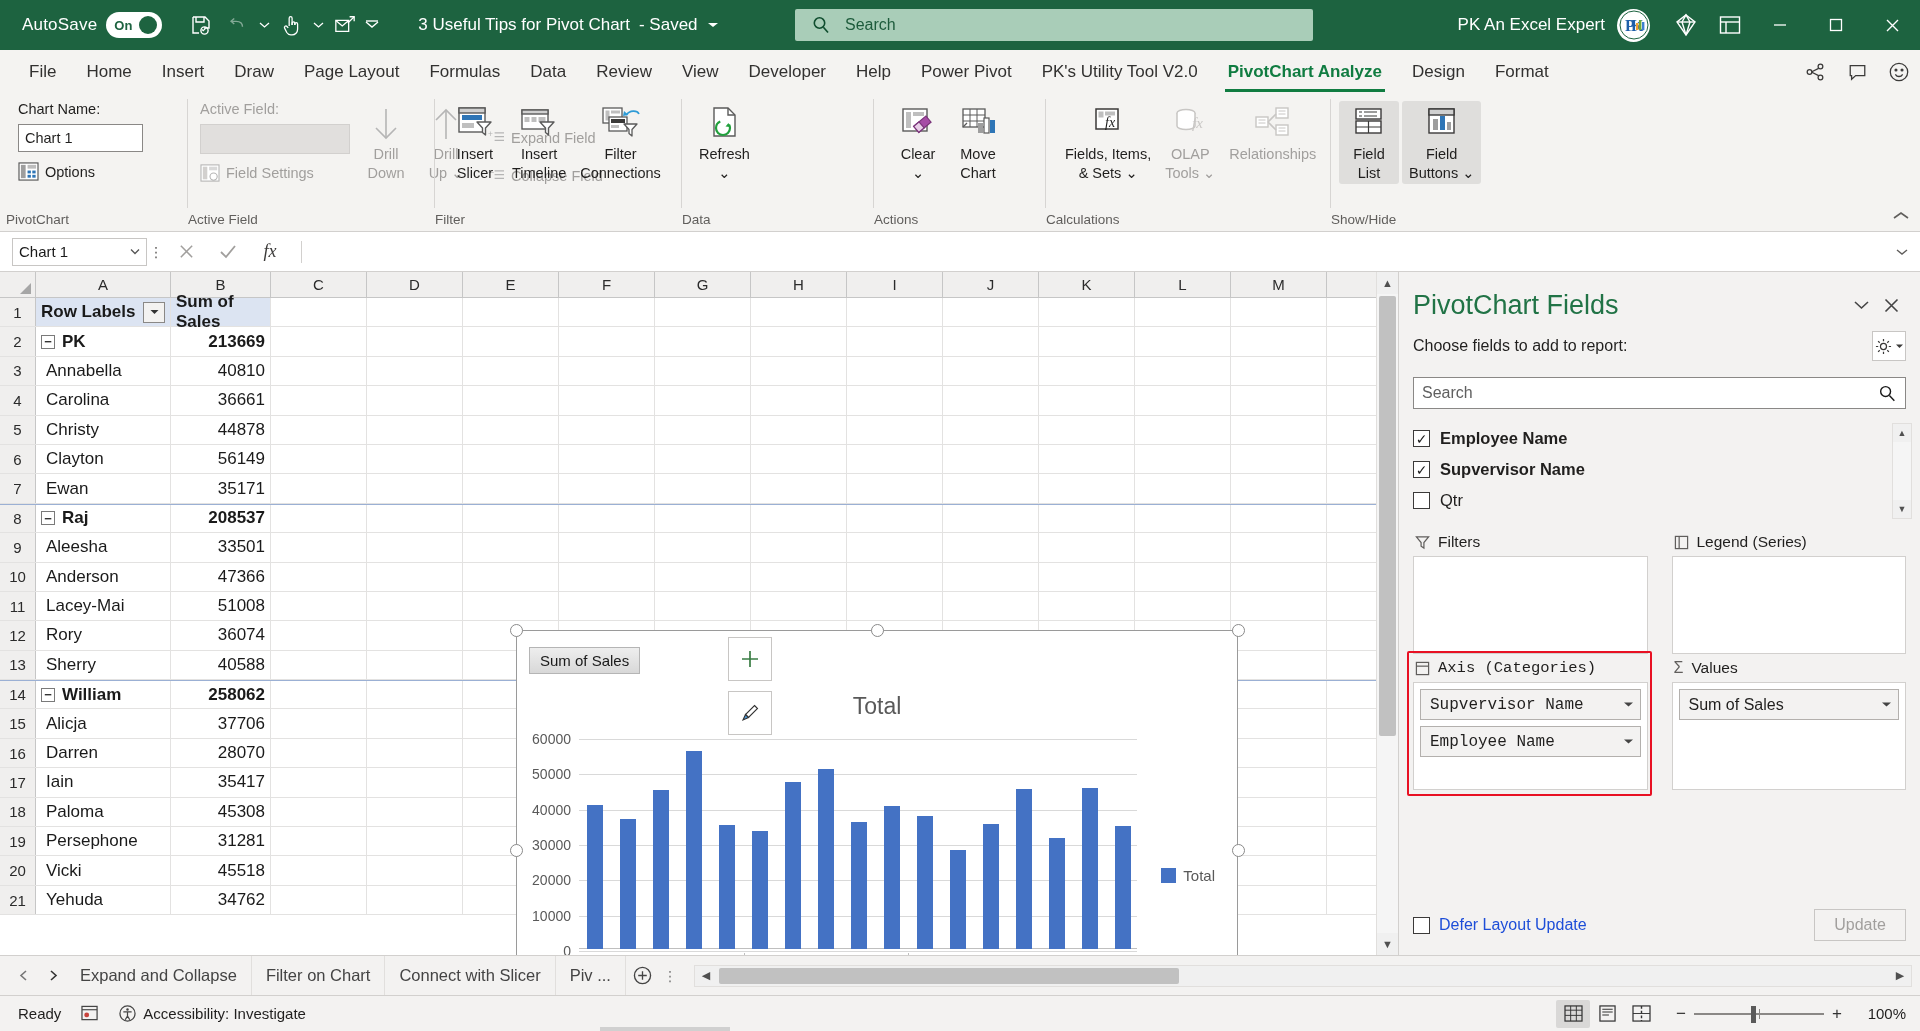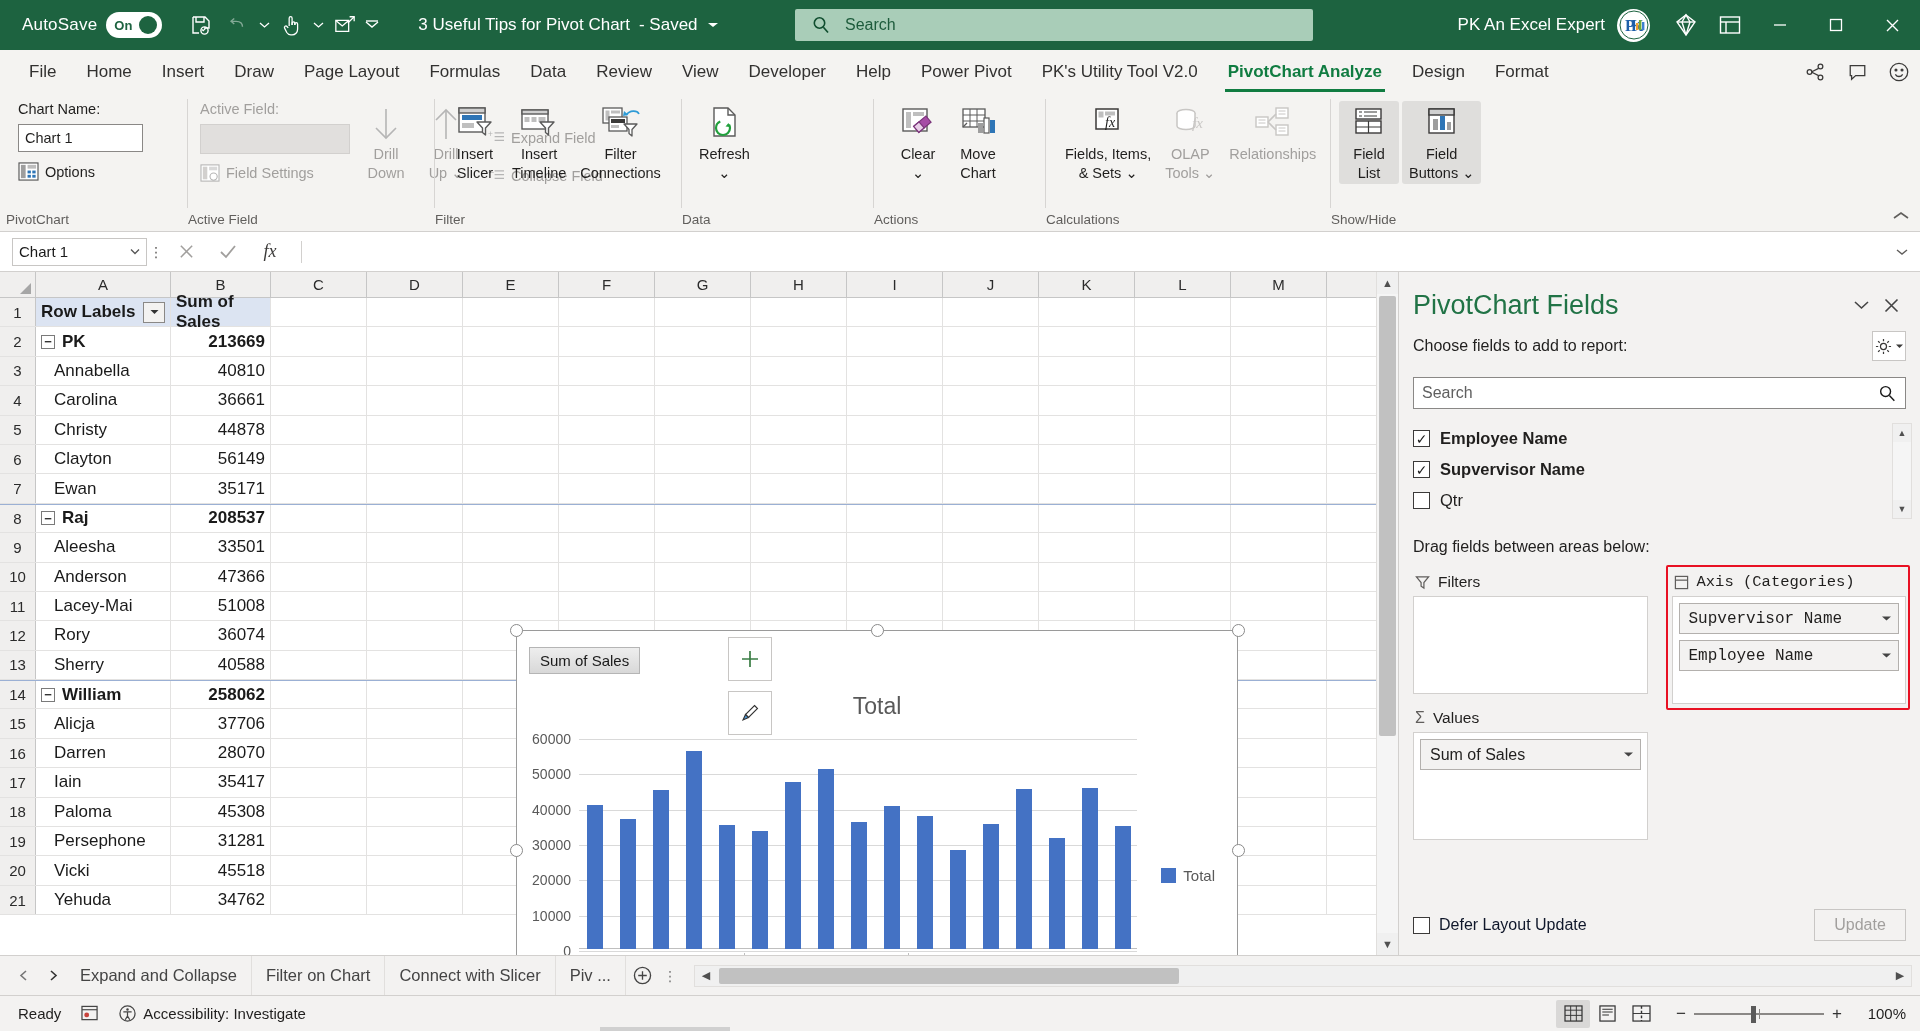--- a/index.html
+++ b/index.html
@@ -167,21 +167,21 @@
   .row{ height:29.4px; display:flex; border-bottom:1px solid #e3e2e1; }
   .rh{
     width:36px; flex:none; background:#f0efee; border-right:1px solid #c6c6c6;
     display:flex; align-items:center; justify-content:center; font-size:15px; color:#2b2b2b;
     cursor:pointer;
   }
   .cell{ border-right:1px solid #e3e2e1; display:flex; align-items:center; font-size:17px; padding:0 5px;}
   .cell.num{ justify-content:flex-end; }
   .cell.bold{ font-weight:700; }
   .cell.hdr{ background:#dce4f2; font-weight:700; }
-  .cell.indent{ padding-left:18px; }
+  .cell.indent{ padding-left:10px; }
   .expand-box{
     width:14px;height:14px;border:1px solid #7a7a7a;display:inline-flex;align-items:center;
     justify-content:center;font-size:13px;line-height:1;margin-right:7px;color:#333;
     background:#fff; cursor:pointer; flex:none;
   }
   .filter-btn{
     width:22px;height:21px;border:1px solid #8a8886;background:#f3f2f1;display:flex;
     align-items:center;justify-content:center;cursor:pointer;margin-left:auto;
   }
   .groupline{ border-top:1px solid #9bb0d4; }
@@ -276,21 +276,21 @@
     height:31px; background:#f3f2f1; border:1px solid #b3b0ad; display:flex; align-items:center;
     padding:0 6px 0 9px; font-size:16px; color:#201f1e; cursor:pointer;
   }
   .pill .pc{ margin-left:auto; color:#444; }
   .axis-highlight{
     position:absolute; border:2.5px solid #e81123; border-radius:2px; pointer-events:none;
   }
   .pp-foot{
     margin-top:auto; display:flex; align-items:center; padding:14px; gap:10px;
   }
-  .pp-foot .dl{ display:flex; align-items:center; gap:9px; font-size:16px; color:#0f172a; cursor:pointer;}
+  .pp-foot .dl{ display:flex; align-items:center; gap:9px; font-size:16px; color:#1d4ed8; cursor:pointer;}
   .update-btn{
     margin-left:auto; width:92px; height:32px; background:#f3f2f1; border:1px solid #c8c6c4;
     color:#a19f9d; font-size:16px; display:flex; align-items:center; justify-content:center;
     cursor:default;
   }
 
   
   .sheetbar{
     height:40px; background:#f3f2f1; border-top:1px solid #d2d0ce; display:flex;
     align-items:center; flex:none;
@@ -1358,34 +1358,43 @@
         <div class="pp-field">
           <span class="cbox"></span>
           <span class="nm reg">Qtr</span>
         </div>
         <div class="fl-scroll" style="right:-6px;top:0;height:96px;">
           <div class="sb-arrow" style="height:18px;font-size:9px;">▲</div>
           <div class="sb-arrow" style="height:18px;font-size:9px;">▼</div>
         </div>
       </div>
 
-      <div class="pp-drag">Drag fields between areas below:</div>
 
       <div class="areas">
 
         <div>
           <div class="area-head">
             <svg width="15" height="15" viewBox="0 0 16 16">
               <path d="M1.5 2h13l-5 6v6l-3-2v-4z" fill="none" stroke="#605e5c" stroke-width="1.3"></path>
             </svg>
             <span>Filters</span>
           </div>
           <div class="area-box"></div>
         </div>
 
+        <div>
+          <div class="area-head">
+            <svg width="15" height="15" viewBox="0 0 16 16">
+              <rect x="1.5" y="1.5" width="13" height="13" fill="none" stroke="#605e5c" stroke-width="1.3"></rect>
+              <path d="M5.5 1.5v13" stroke="#605e5c" stroke-width="1.3"></path>
+            </svg>
+            <span>Legend (Series)</span>
+          </div>
+          <div class="area-box"></div>
+        </div>
 
         <div style="position:relative;font-family:Liberation Mono, monospace;">
           <div class="area-head">
             <svg width="15" height="15" viewBox="0 0 16 16">
               <rect x="1.5" y="1.5" width="13" height="13" fill="none" stroke="#605e5c" stroke-width="1.3"></rect>
               <path d="M1.5 5.5h13" stroke="#605e5c" stroke-width="1.3"></path>
             </svg>
             <span>Axis (Categories)</span>
           </div>
           <div class="area-box tall">

